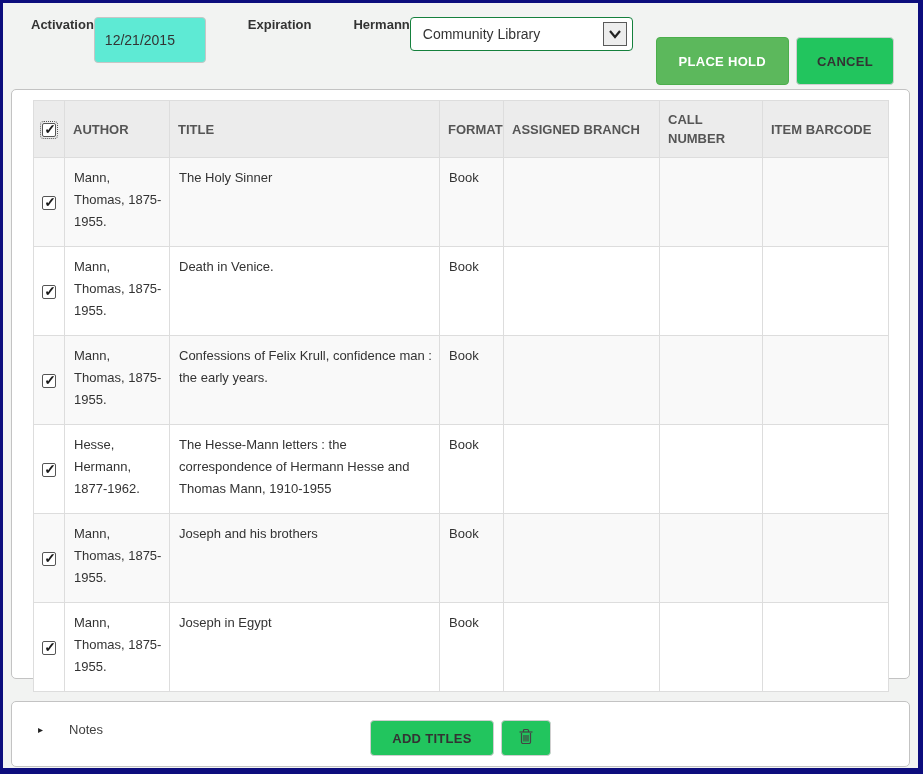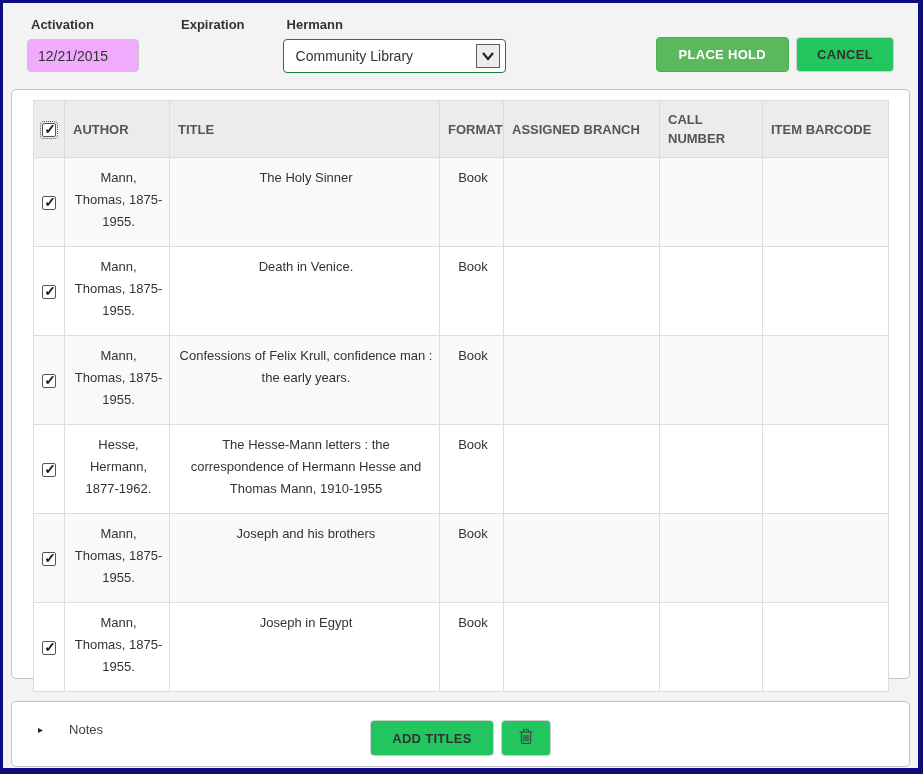--- a/index.html
+++ b/index.html
@@ -8,50 +8,50 @@
     font-family: "Liberation Sans", sans-serif;
     background: #f2f3f2;
     border-style: solid;
     border-color: #0d0d7d;
     border-width: 3px 5px 6px 3px;
     overflow: hidden;
   }
 
   
   .topbar { display: flex; align-items: flex-start; padding: 14px 24px 0 24px; height: 86px; }
-  .field { display: flex; flex-direction: column; }
+  .field { display: flex; flex-direction: row; }
   .field + .field { margin-left: 38px; }
   .field label { font-size: 13px; font-weight: bold; color: #333; margin-bottom: 7px; margin-left: 4px; }
   .field input {
     font-family: "Liberation Sans", sans-serif;
     font-size: 14px; color: #333;
-    width: 112px; height: 33px;
+    width: 112px; height: 46px;
     border: 1px solid #c6c6c6; border-radius: 4px;
-    background: #f0abfc; padding: 0 10px; outline: none;
+    background: #5eead4; padding: 0 10px; outline: none;
   }
   .selectbox {
     width: 223px; height: 34px;
     border: 1px solid #15803d; border-radius: 4px;
     background: #fff;
     display: flex; align-items: center;
     padding: 0 5px 0 12px;
     font-size: 14px; color: #333;
     cursor: default;
   }
   .selectbox .sel-label { flex: 1; }
   .sel-arrow {
     width: 24px; height: 24px;
     border: 1px solid #5a5a5a; background: #ededed;
     display: flex; align-items: center; justify-content: center;
   }
   .topbtns { margin-left: auto; display: flex; gap: 7px; margin-top: 20px; }
   .btn {
     font-family: "Liberation Sans", sans-serif;
     font-size: 13px; font-weight: bold;
-    height: 35px; border-radius: 4px; cursor: pointer;
+    height: 48px; border-radius: 4px; cursor: pointer;
     letter-spacing: .3px;
   }
   .btn-green { background: #5cb85c; border: 1px solid #4cae4c; color: #fff; padding: 0 22px; }
   .btn-white { background: #22c55e; border: 1px solid #cfcfcf; color: #333; padding: 0 20px; }
 
   
   .panel {
     margin: 0 8px; background: #fff;
     border: 1px solid #c3c3c3; border-radius: 5px;
   }
@@ -60,21 +60,21 @@
   table { border-collapse: collapse; table-layout: fixed; margin: 10px 20px 0 21px; width: 855px; }
   col.c-check { width: 31px; }  col.c-author { width: 105px; }
   col.c-title { width: 270px; } col.c-format { width: 64px; }
   col.c-branch { width: 156px; } col.c-call { width: 103px; }
   col.c-barcode { width: 126px; }
   th, td { border: 1px solid #ddd; }
   thead tr { height: 57px; background: #ececec; }
   th { font-size: 13px; font-weight: bold; color: #555; text-align: left; padding: 6px 8px; vertical-align: middle; line-height: 19px; }
   tbody tr { height: 73px; background: #fff; }
   tbody tr:nth-child(odd) { background: #f9f9f9; }
-  td { font-size: 13px; color: #333; vertical-align: top; padding: 9px 6px 13px 9px; line-height: 22px; text-align: center; }
+  td { font-size: 13px; color: #333; vertical-align: top; padding: 9px 6px 13px 9px; line-height: 22px; }
   td.check-cell, th.check-cell { text-align: center; vertical-align: middle; padding: 0; }
 
   .cb {
     display: inline-block; width: 14px; height: 14px;
     border: 1px solid #555; border-radius: 2px; background: #fff;
     position: relative; cursor: pointer; vertical-align: middle;
   }
   .cb .tick {
     position: absolute; left: 0; top: -4px; width: 14px;
     font-size: 14px; font-weight: bold; color: #1a1a1a; line-height: 18px; text-align: center;

